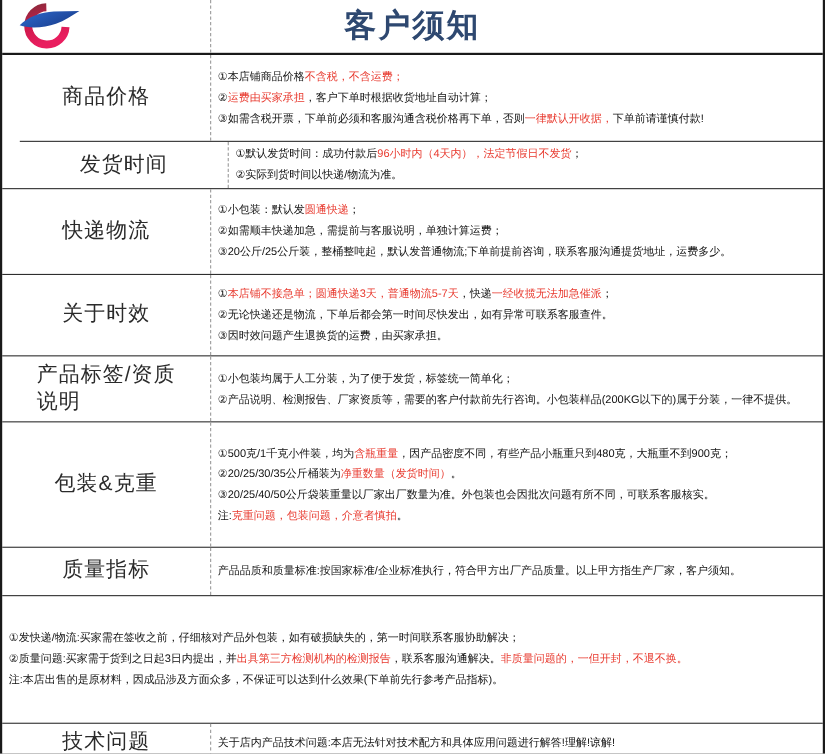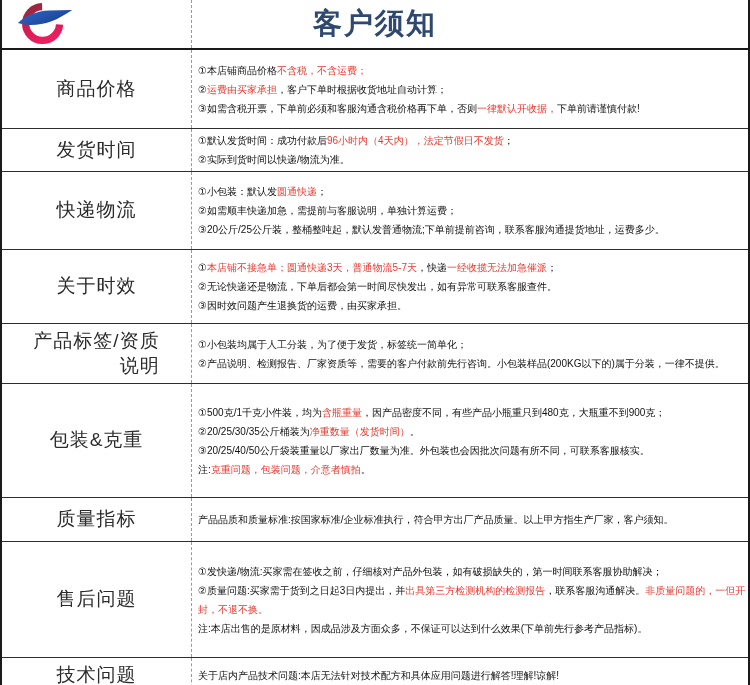--- a/index.html
+++ b/index.html
@@ -14,21 +14,21 @@
              border-right:1px dashed #9a9a9a;box-sizing:border-box;}
   .logo{position:absolute;left:12px;top:2px;}
   .title{position:absolute;left:0;top:4px;width:100%;text-align:center;
          font-size:29px;font-weight:bold;color:#2e4870;letter-spacing:2px;}
   
   .row{display:flex;align-items:stretch;}
   .row + .row{border-top:1px solid #2e2e2e;}
   .label{width:190px;flex:0 0 190px;box-sizing:border-box;
          border-right:1px dashed #9a9a9a;
          display:flex;align-items:center;justify-content:center;
-         text-align:right;font-size:19px;color:#2b2b2b;letter-spacing:1px;
+         text-align:left;font-size:19px;color:#2b2b2b;letter-spacing:1px;
          white-space:pre-line;line-height:1.3;}
   .content{flex:1;display:flex;flex-direction:column;justify-content:center;
            padding:1px 2px 1px 6px;box-sizing:border-box;}
   .ln{margin:0;font-size:10px;line-height:19px;color:#111;}
   .rd{color:#e8392e;}
 </style>
 </head>
 <body>
 
 <div class="page">
@@ -54,21 +54,21 @@
   </div>
   <div id="rows">
       <div class="row" style="min-height: 78px;">
         <div class="label">商品价格</div>
         <div class="content">
           <p class="ln"><span>①本店铺商品价格</span><span class="rd">不含税，不含运费；</span></p>
           <p class="ln"><span>②</span><span class="rd">运费由买家承担</span><span>，客户下单时根据收货地址自动计算；</span></p>
           <p class="ln"><span>③如需含税开票，下单前必须和客服沟通含税价格再下单，否则</span><span class="rd">一律默认开收据，</span><span>下单前请谨慎付款!</span></p>
         </div>
       </div>
-      <div class="row" style="min-height: 42px;">
+      <div class="row" style="min-height: 42px; margin-left: 16px;">
         <div class="label">发货时间</div>
         <div class="content">
           <p class="ln"><span>①默认发货时间：成功付款后</span><span class="rd">96小时内（4天内），法定节假日不发货</span><span>；</span></p>
           <p class="ln"><span>②实际到货时间以快递/物流为准。</span></p>
         </div>
       </div>
       <div class="row" style="min-height: 77px;">
         <div class="label">快递物流</div>
         <div class="content">
           <p class="ln"><span>①小包装：默认发</span><span class="rd">圆通快递</span><span>；</span></p>
@@ -101,21 +101,20 @@
           <p class="ln"><span>注:</span><span class="rd">克重问题，包装问题，介意者慎拍</span><span>。</span></p>
         </div>
       </div>
       <div class="row" style="min-height: 43px;">
         <div class="label">质量指标</div>
         <div class="content">
           <p class="ln"><span>产品品质和质量标准:按国家标准/企业标准执行，符合甲方出厂产品质量。以上甲方指生产厂家，客户须知。</span></p>
         </div>
       </div>
       <div class="row" style="min-height: 115px;">
-        <div class="label">售后问题</div>
         <div class="content">
           <p class="ln"><span>①发快递/物流:买家需在签收之前，仔细核对产品外包装，如有破损缺失的，第一时间联系客服协助解决；</span></p>
           <p class="ln"><span>②质量问题:买家需于货到之日起3日内提出，并</span><span class="rd">出具第三方检测机构的检测报告</span><span>，联系客服沟通解决。</span><span class="rd">非质量问题的，一但开封，不退不换。</span></p>
           <p class="ln"><span>注:本店出售的是原材料，因成品涉及方面众多，不保证可以达到什么效果(下单前先行参考产品指标)。</span></p>
         </div>
       </div>
       <div class="row" style="min-height: 35px;">
         <div class="label">技术问题</div>
         <div class="content">
           <p class="ln"><span>关于店内产品技术问题:本店无法针对技术配方和具体应用问题进行解答!理解!谅解!</span></p>

